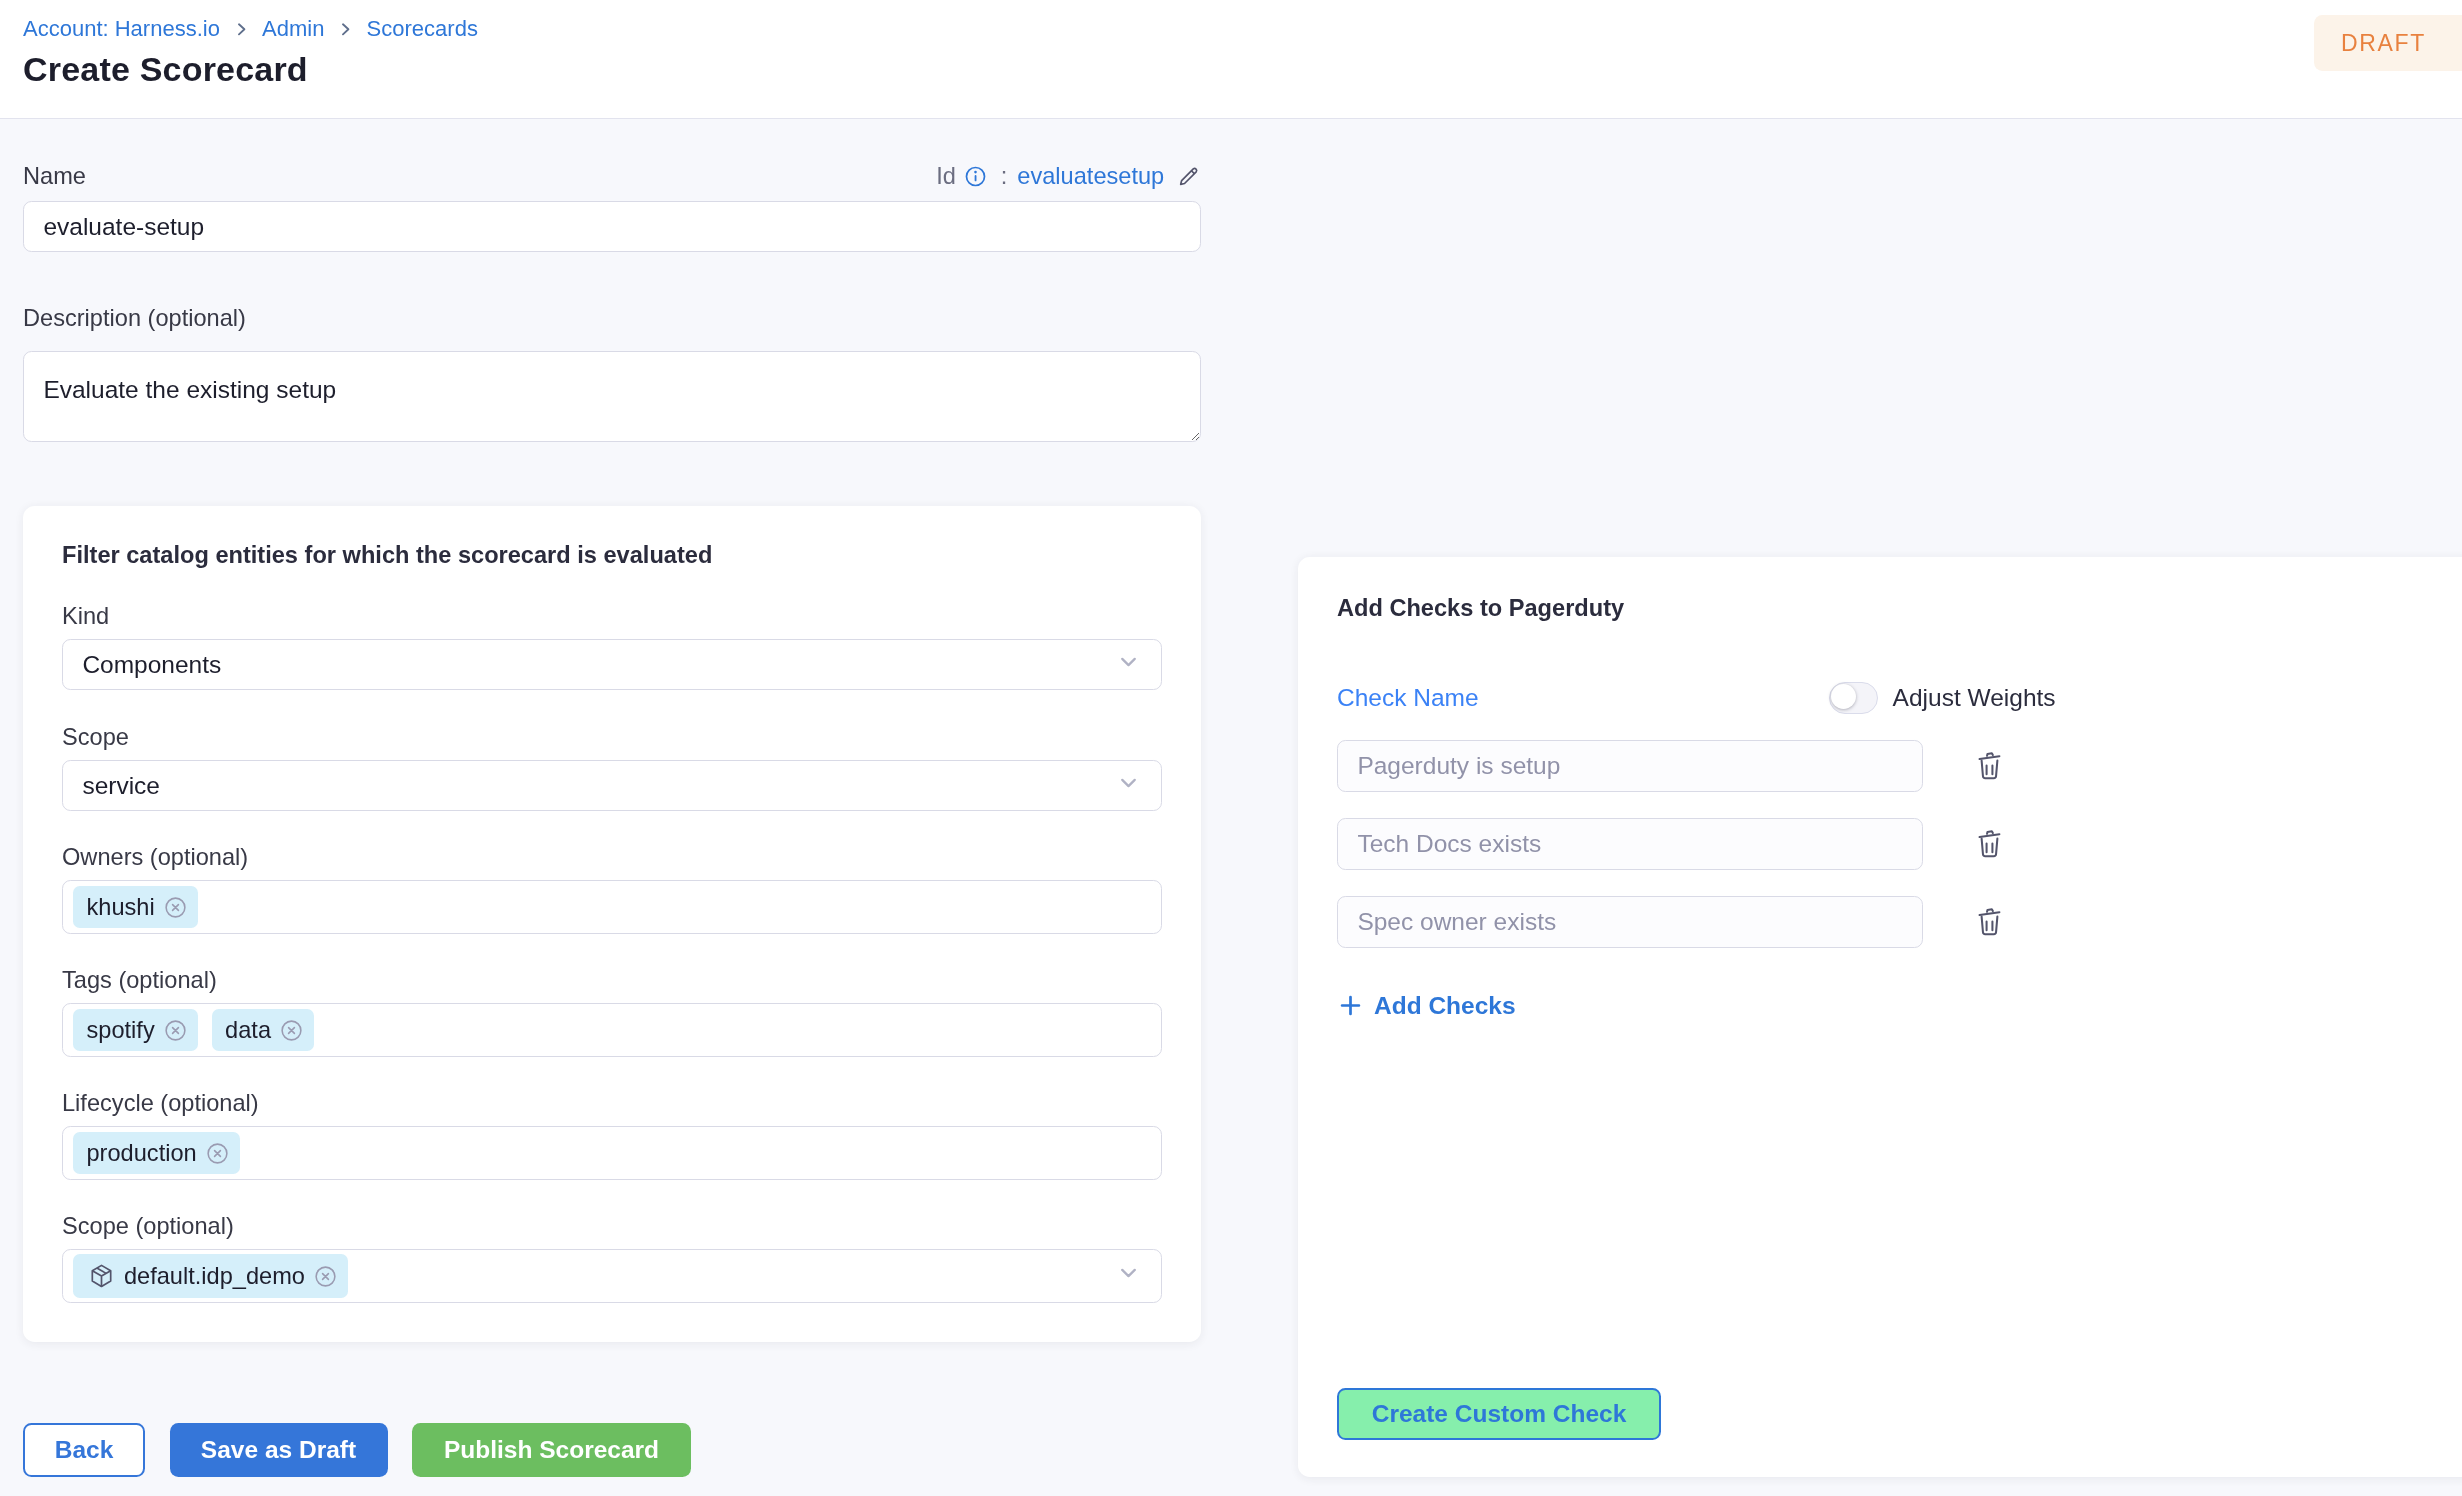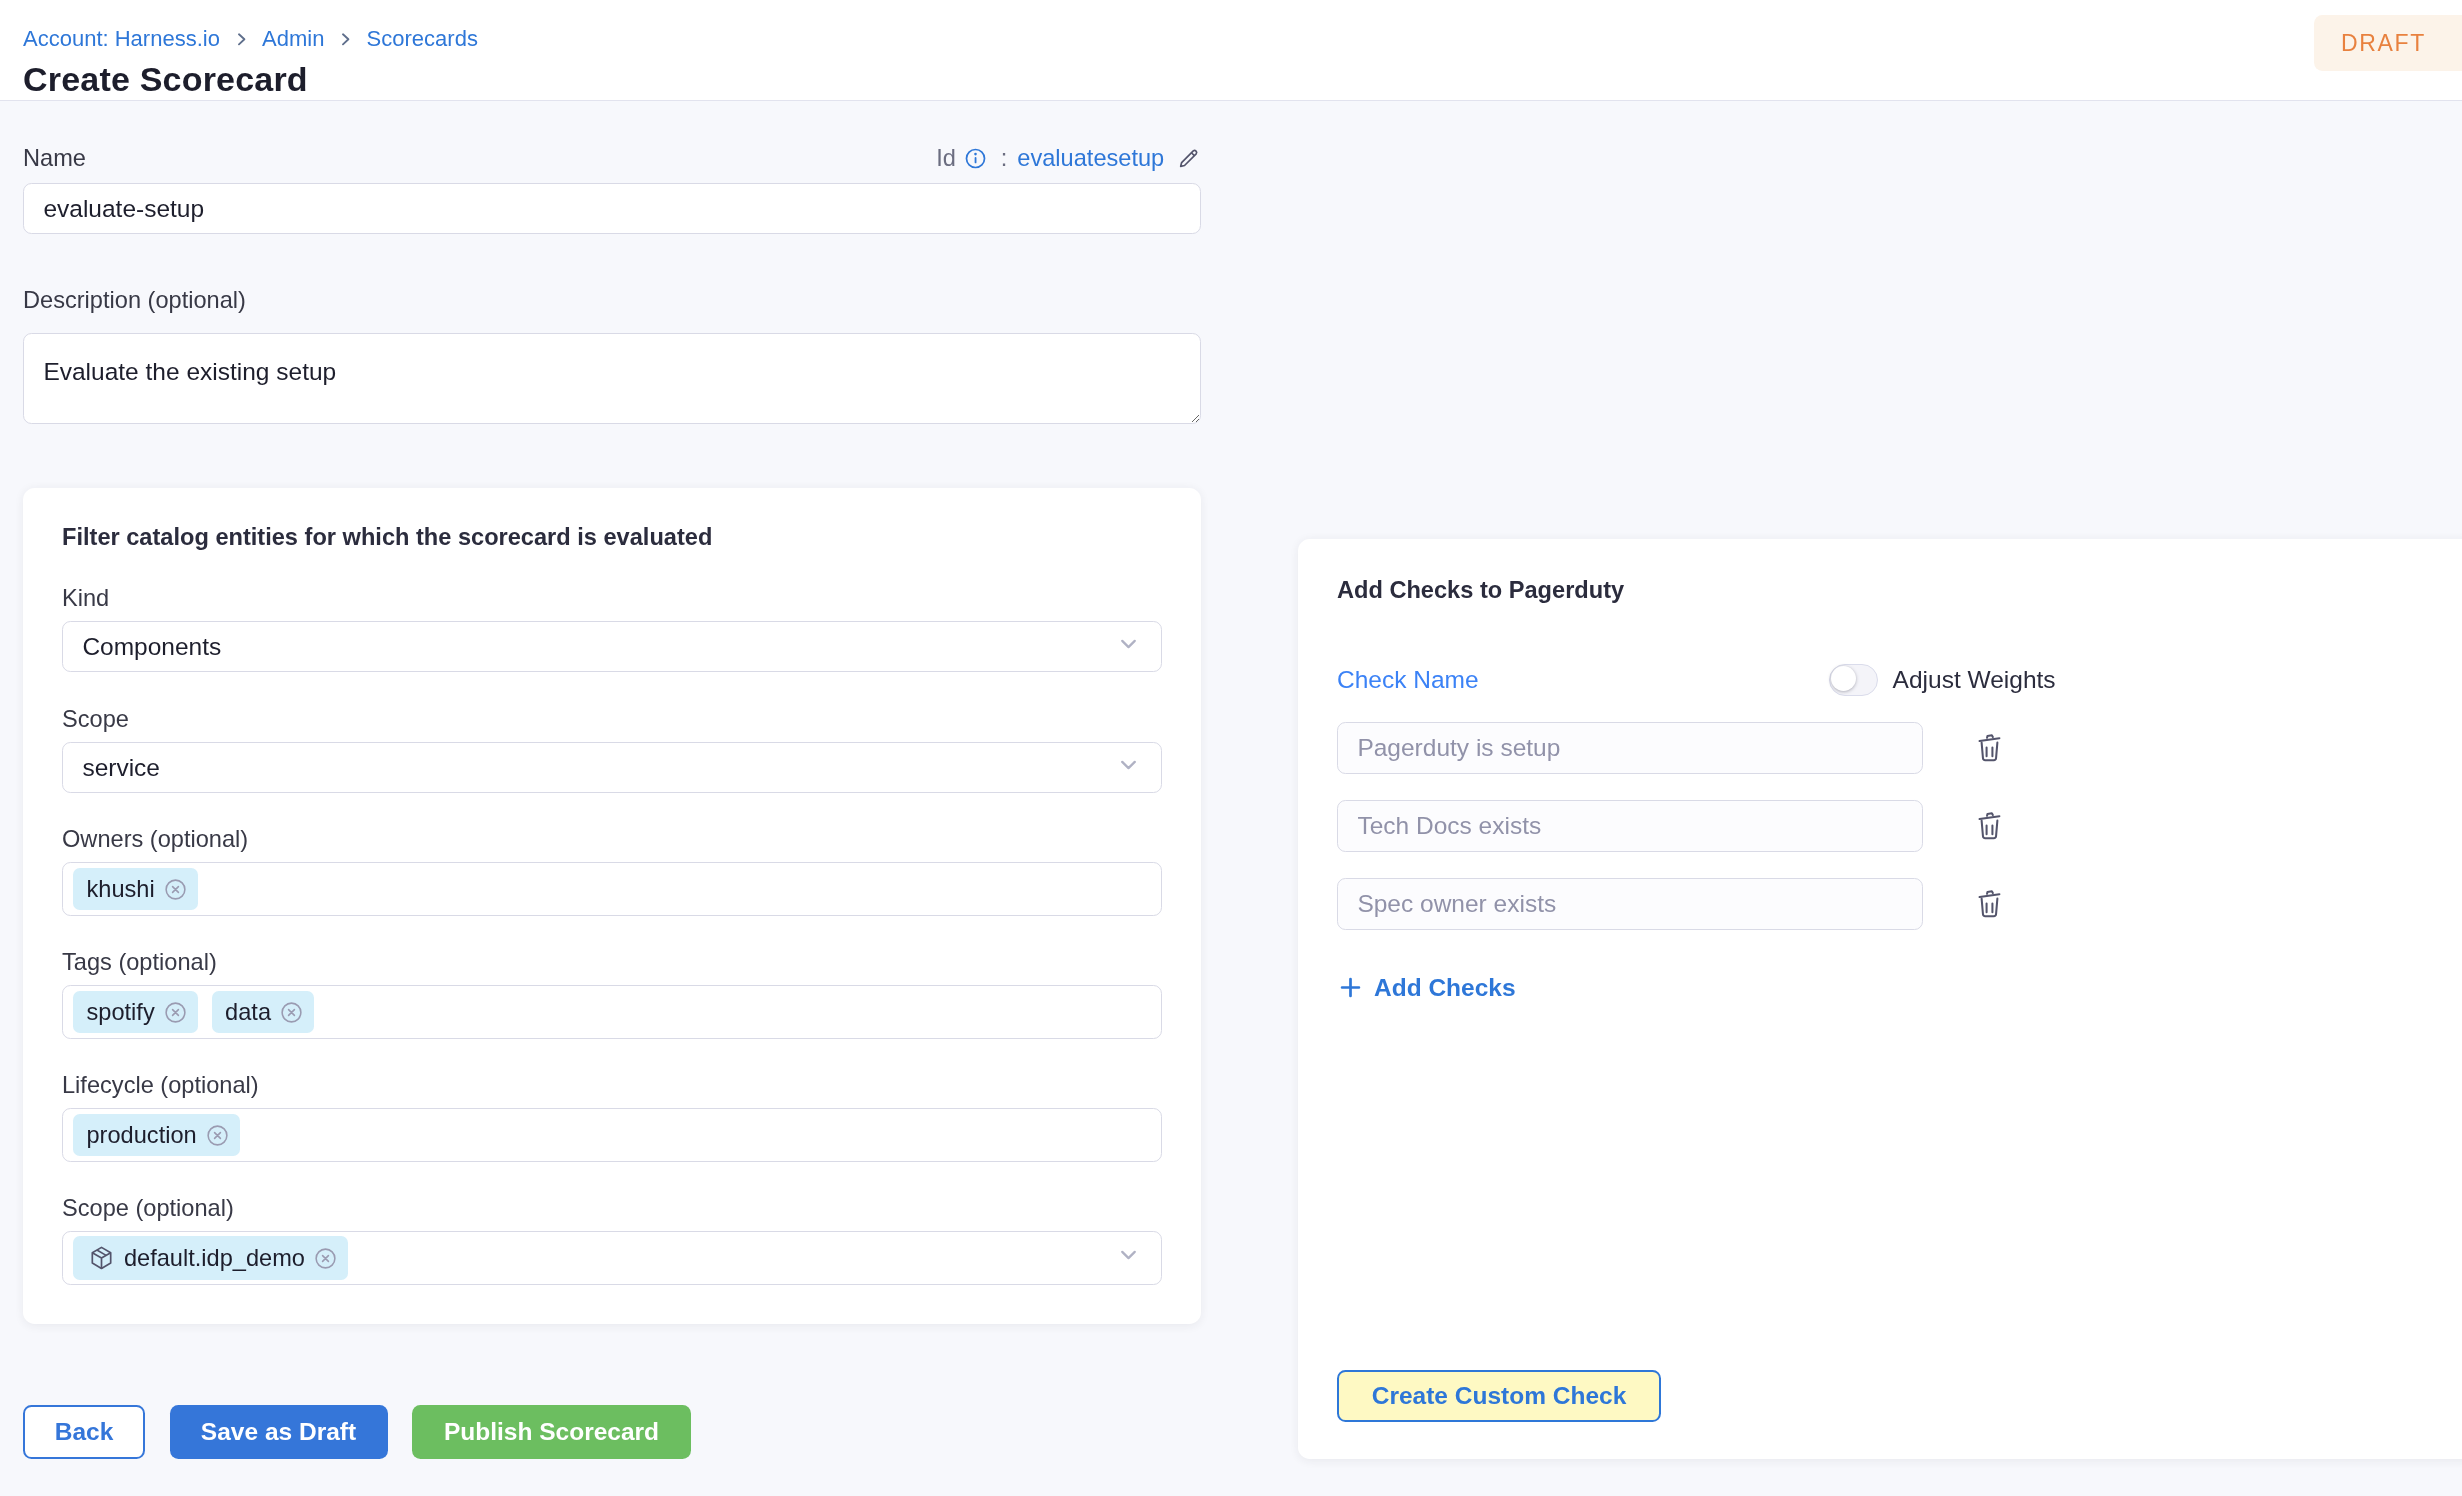--- a/index.html
+++ b/index.html
@@ -5,22 +5,22 @@
   * { margin:0; padding:0; box-sizing:border-box; }
   html,body { width:2462px; height:1496px; overflow:hidden; }
   body {
     font-family:"Liberation Sans", sans-serif;
     background:#f7f8fc;
     color:#1d1e2c;
   }
 
   
   .page-header {
-    position:relative; height:101px; background:#ffffff;
-    border-bottom:1.7px solid #e2e3ee; padding:26px 0 0 23px;
+    position:relative; height:119px; background:#ffffff;
+    border-bottom:1.7px solid #e2e3ee; padding:16px 0 0 23px;
   }
   .breadcrumb { display:flex; align-items:center; gap:11.8px; font-size:22px; }
   .breadcrumb a { color:#2e77d8; text-decoration:none; cursor:pointer; }
   .crumb-sep { display:flex; align-items:center; }
   .page-title { margin-top:7.6px; font-size:34px; font-weight:700; color:#1d1e2c; letter-spacing:0.2px; }
   .draft-badge {
     position:absolute; top:15px; right:-13.5px; width:162px; height:56px;
     background:#fcf3e9; border-radius:8.4px; color:#e8813f;
     font-size:23px; font-weight:400; letter-spacing:1.7px;
     display:flex; align-items:center; justify-content:center; padding-right:22px;
@@ -110,21 +110,21 @@
     width:586px; height:52px; background:#fcfcfe; border:1.7px solid #d9dae6;
     border-radius:8.4px; display:flex; align-items:center; padding:0 19.4px;
     font-size:24.5px; color:#9192a9;
   }
   .trash-btn { margin-left:49px; display:flex; cursor:pointer; }
 
   .add-checks { margin-top:44px; display:flex; align-items:center; gap:10px;
                 color:#2e77d8; font-size:24.5px; font-weight:700; cursor:pointer; }
 
   .btn-custom-check {
-    margin-top:auto; width:324px; height:52px; background:#fef9c3;
+    margin-top:auto; width:324px; height:52px; background:#86efac;
     border:2.5px solid #2e77d8; border-radius:8.4px; color:#2e77d8;
     font-size:24.5px; font-weight:700; display:flex; align-items:center; justify-content:center;
     cursor:pointer; font-family:"Liberation Sans", sans-serif;
   }
 </style>
 </head>
 <body>
 
 <header class="page-header">
   <nav class="breadcrumb">

